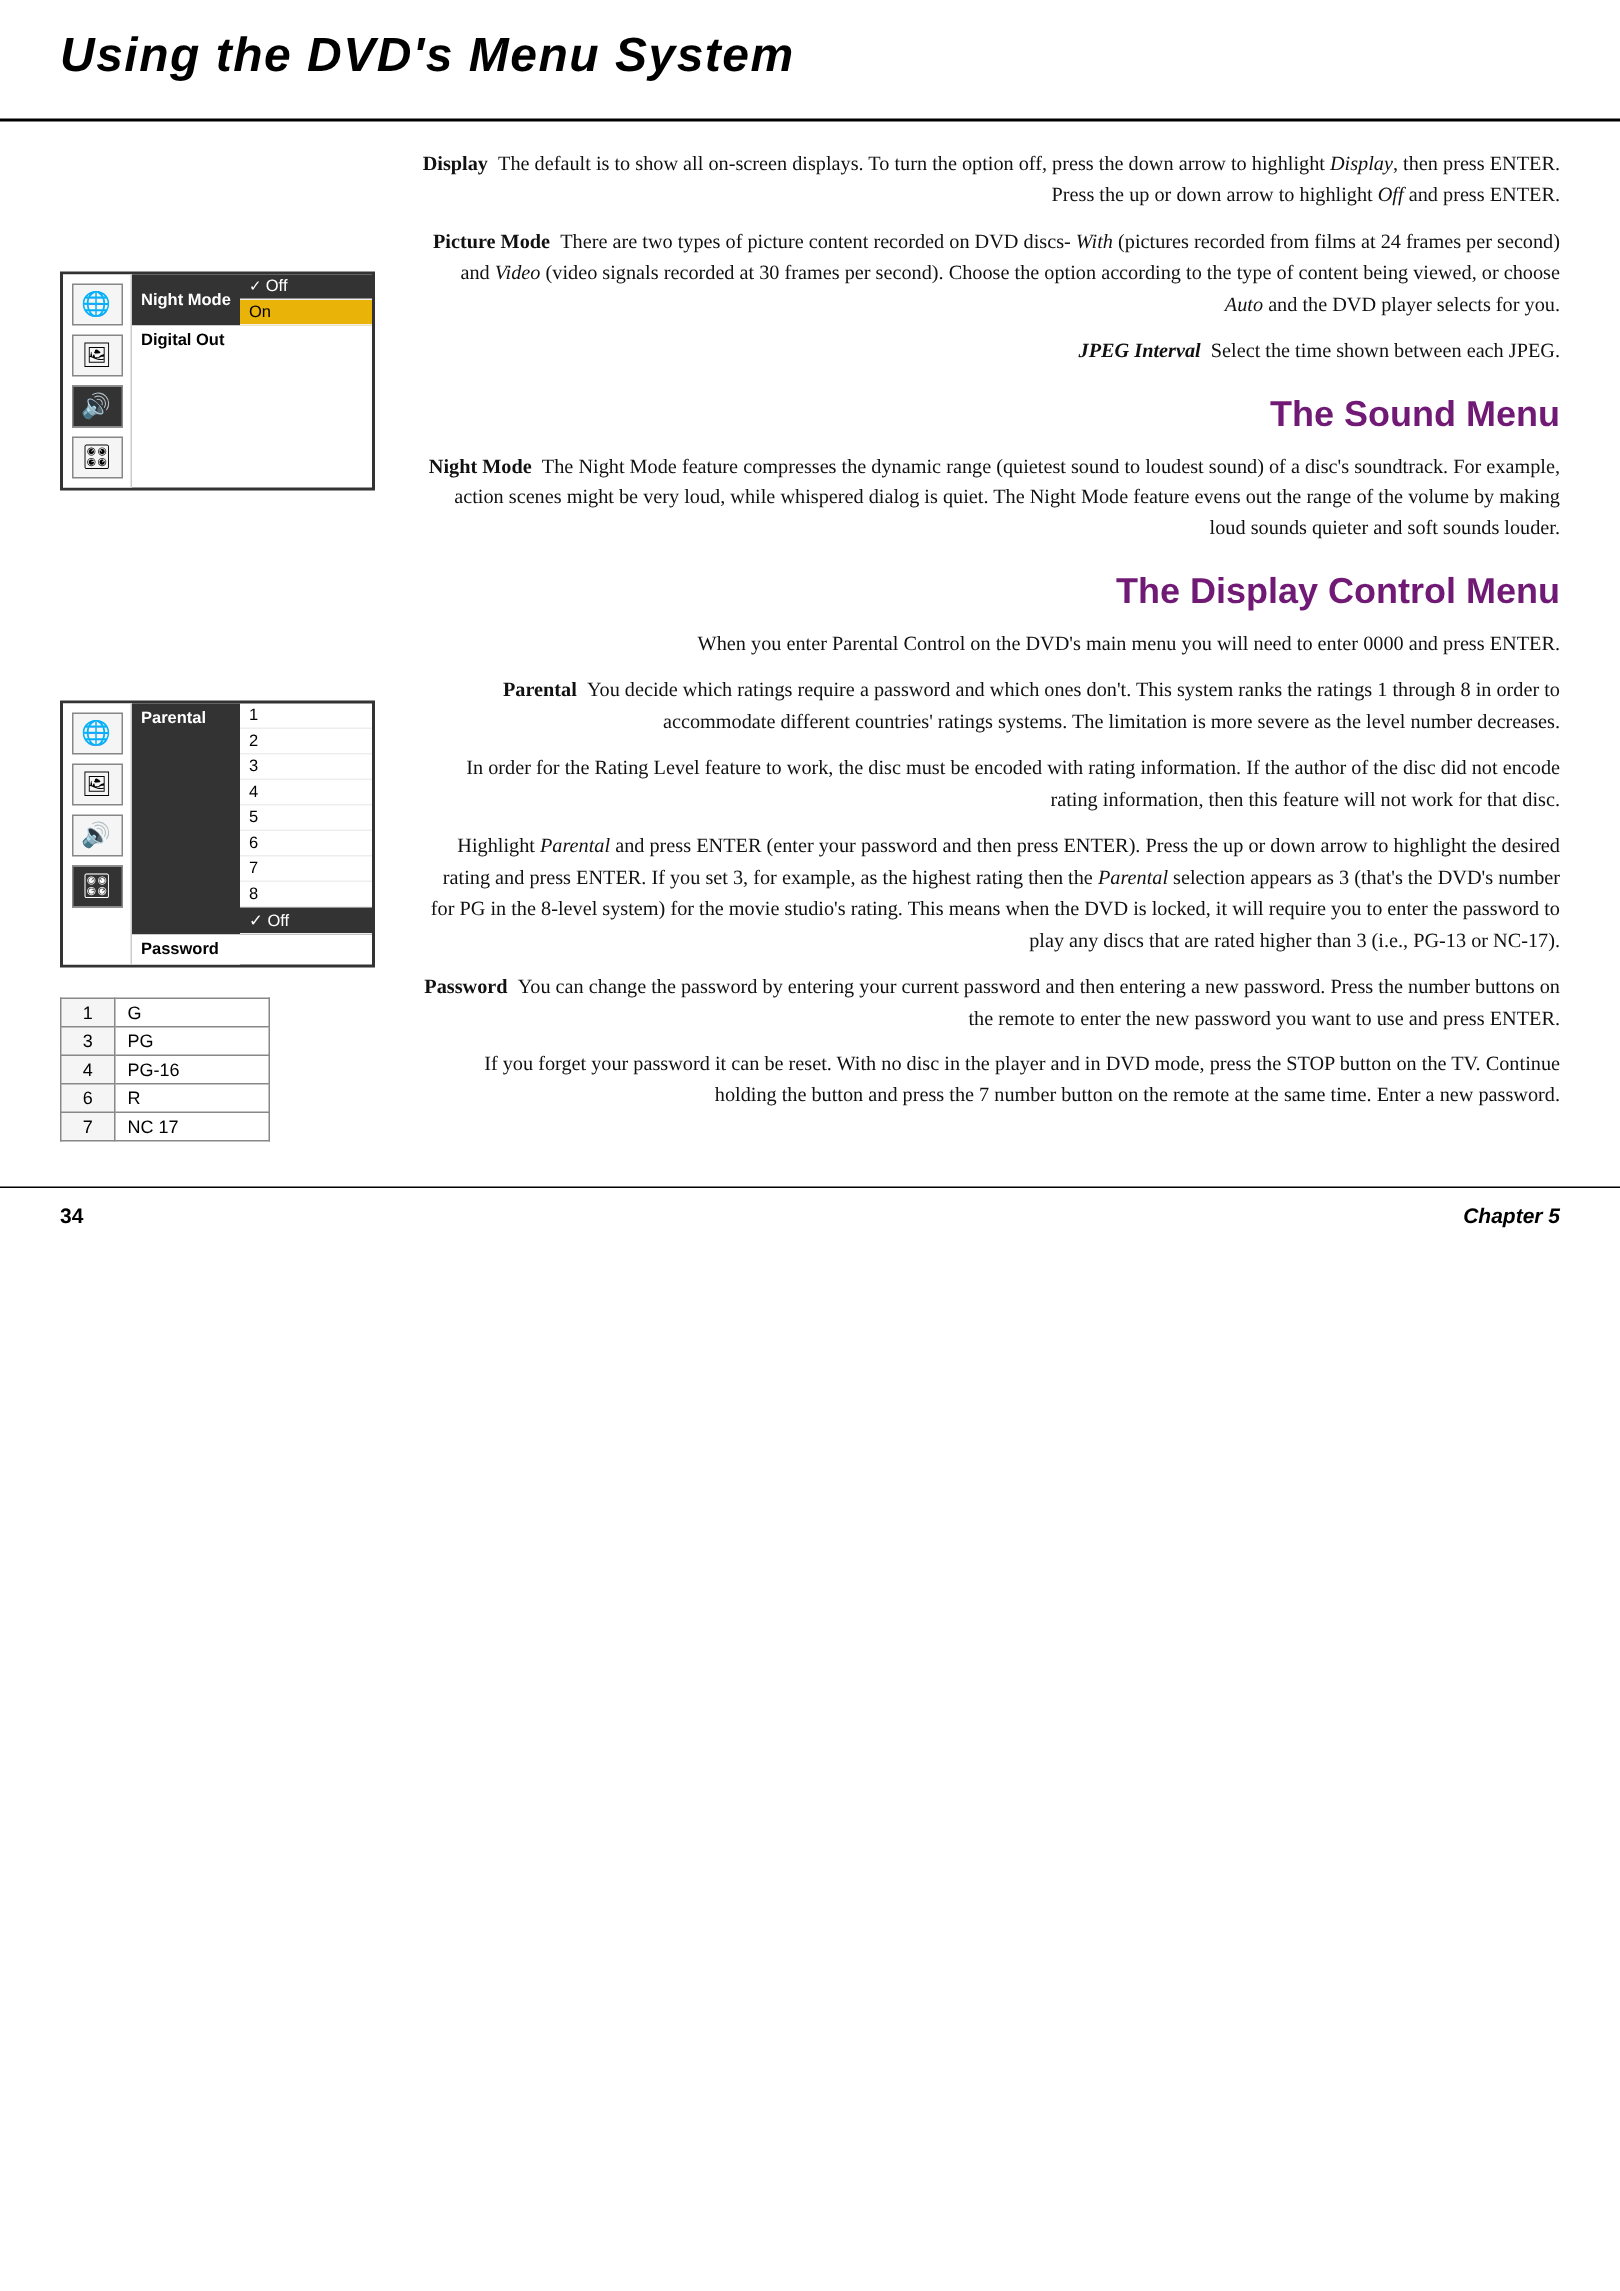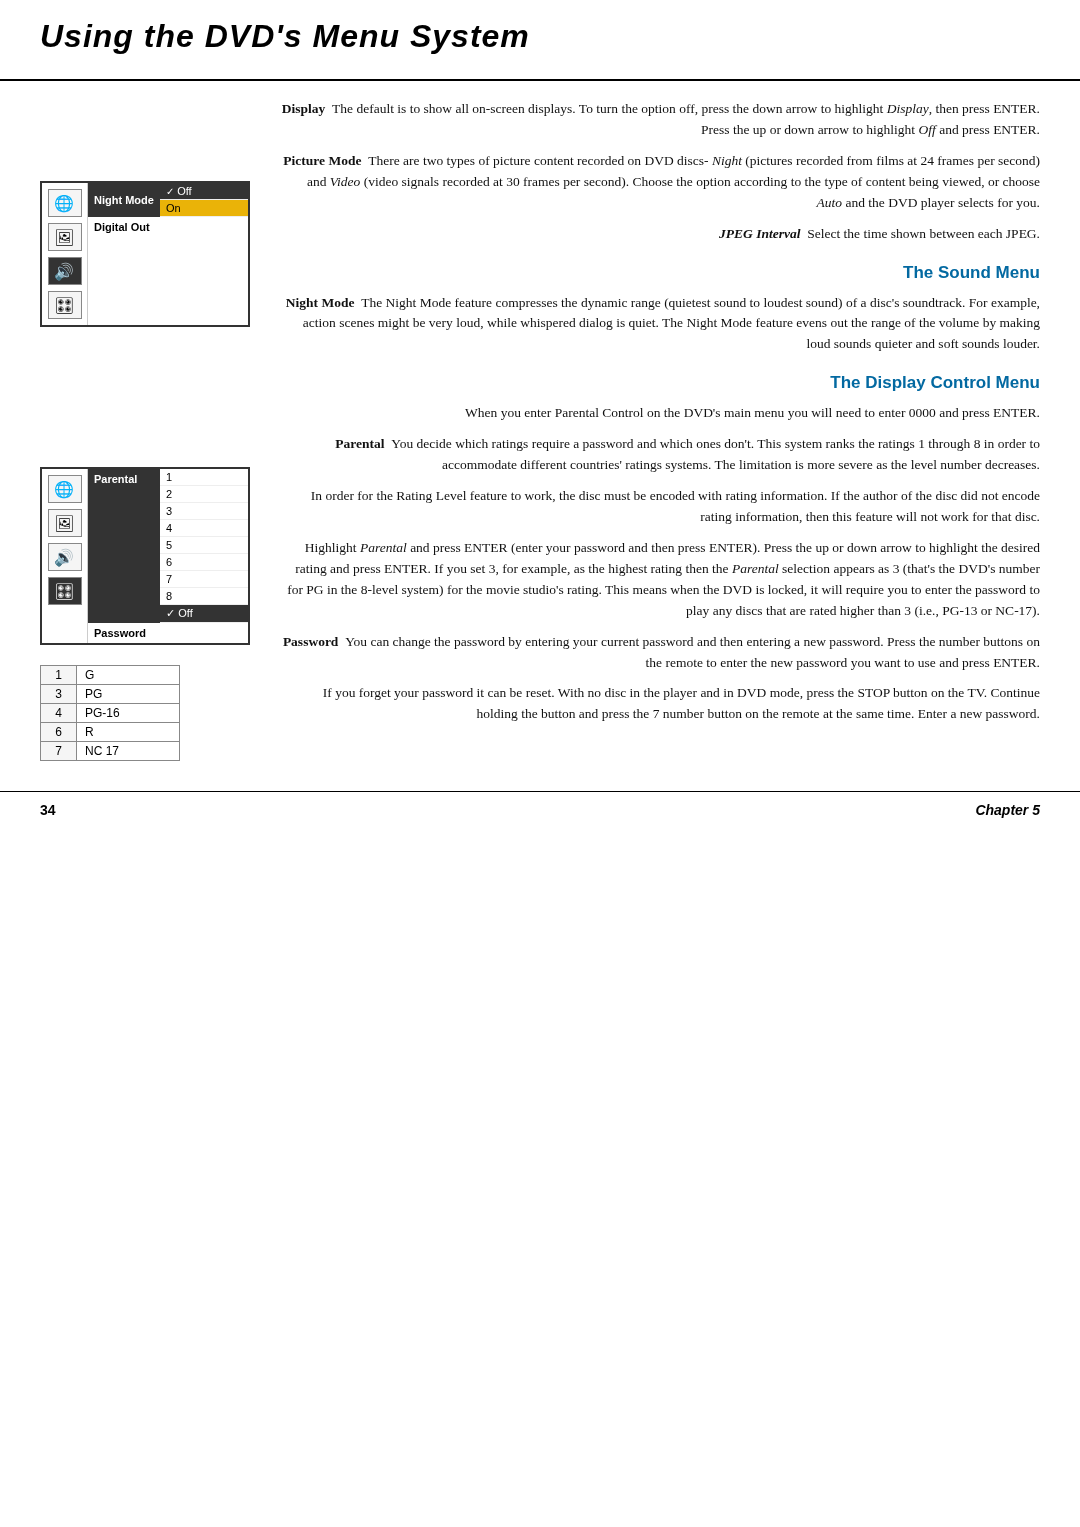--- a/index.html
+++ b/index.html
@@ -49,24 +49,24 @@
     
     .right-col {
       flex: 1;
       padding: 18px 40px 20px 20px;
       text-align: right;
     }
 
     
     .section-heading {
       font-family: Arial, Helvetica, sans-serif;
-      font-size: 17px;
+      font-size: 24px;
       font-weight: 700;
       margin: 18px 0 10px 0;
-      color: #0369a1;
+      color: #701a75;
     }
 
     
     .right-col p {
       font-size: 13.5px;
       line-height: 1.55;
       margin-bottom: 10px;
       color: #111;
     }
     .right-col p b, .right-col p strong {
@@ -333,21 +333,21 @@
 
   </div>
 
   <div class="right-col">
 
     <div class="top-text">
       <p>
         <b>Display</b>&nbsp;&nbsp;The default is to show all on-screen displays. To turn the option off, press the down arrow to highlight <i>Display</i>, then press ENTER. Press the up or down arrow to highlight <i>Off</i> and press ENTER.
       </p>
       <p>
-        <b>Picture Mode</b>&nbsp;&nbsp;There are two types of picture content recorded on DVD discs- <i>Night</i> (pictures recorded from films at 24 frames per second) and <i>Video</i> (video signals recorded at 30 frames per second). Choose the option according to the type of content being viewed, or choose <i>Auto</i> and the DVD player selects for you.
+        <b>Picture Mode</b>&nbsp;&nbsp;There are two types of picture content recorded on DVD discs- <i>With</i> (pictures recorded from films at 24 frames per second) and <i>Video</i> (video signals recorded at 30 frames per second). Choose the option according to the type of content being viewed, or choose <i>Auto</i> and the DVD player selects for you.
       </p>
       <p>
         <b><i>JPEG Interval</i></b>&nbsp;&nbsp;Select the time shown between each JPEG.
       </p>
     </div>
 
     <h2 class="section-heading">The Sound Menu</h2>
 
     <p>
       <b>Night Mode</b>&nbsp;&nbsp;The Night Mode feature compresses the dynamic range (quietest sound to loudest sound) of a disc's soundtrack. For example, action scenes might be very loud, while whispered dialog is quiet. The Night Mode feature evens out the range of the volume by making loud sounds quieter and soft sounds louder.

